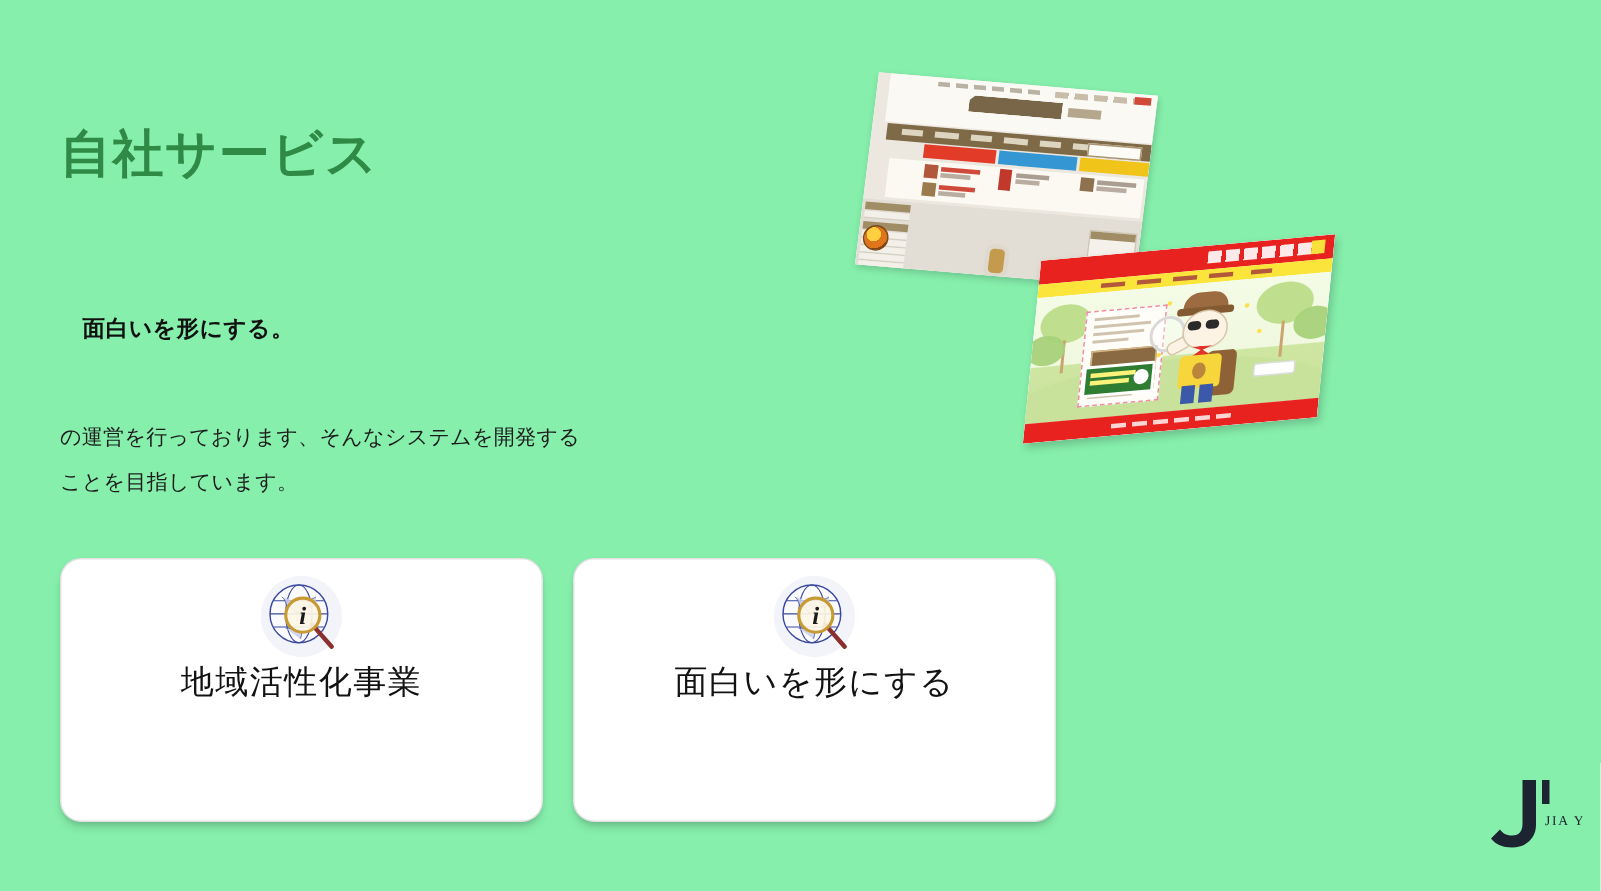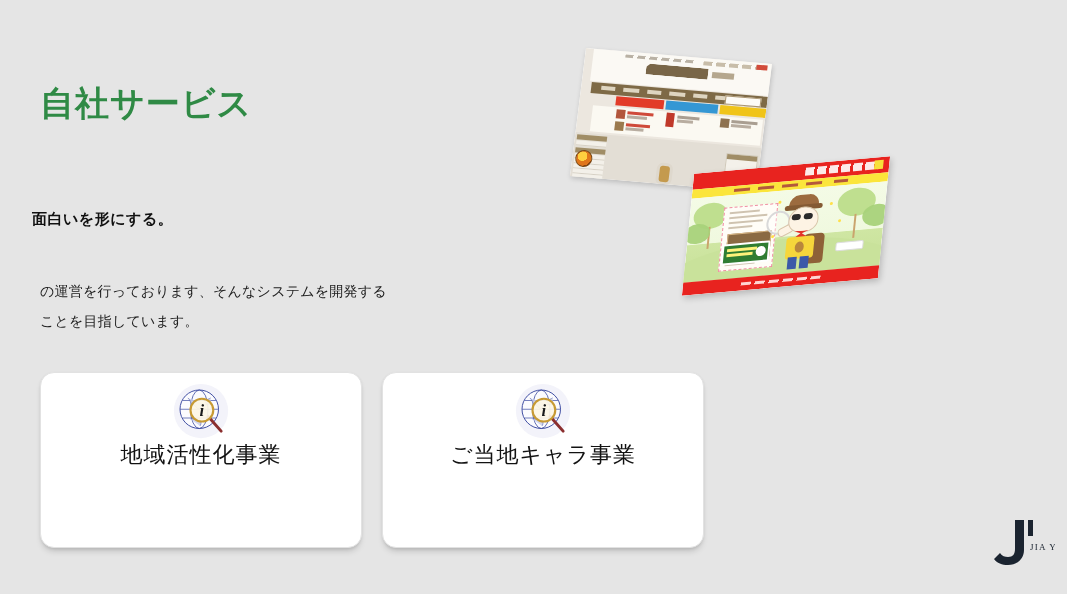--- a/index.html
+++ b/index.html
@@ -14,40 +14,40 @@
     position: relative;
     overflow: hidden;
     font-family: "Liberation Sans", "DejaVu Sans", sans-serif;
     color: #1a1a1a;
     -webkit-font-smoothing: antialiased;
   }
 
   .page {
     position: absolute;
     inset: 0;
-    background: #e5e5e5;
+    background: #86efac;
   }
 
   
   .page-title {
     position: absolute;
     left: 40px;
     top: 60px;
     font-size: 34px;
     font-weight: 700;
     letter-spacing: 1px;
     color: #2f8a45;
     line-height: 1.2;
     white-space: nowrap;
   }
 
   
   .lead-heading {
     position: absolute;
-    left: 32px;
+    left: 55px;
     top: 210px;
     font-size: 15px;
     font-weight: 700;
     color: #111111;
     letter-spacing: 0.5px;
     white-space: nowrap;
   }
   .lead-body {
     position: absolute;
     left: 40px;
@@ -380,21 +380,21 @@
           <ellipse cx="30" cy="30" rx="10" ry="22" fill="none" stroke="#3b4aa0" stroke-width=".9"></ellipse>
           <path d="M8 30h44M11 20h38M11 40h38" fill="none" stroke="#3b4aa0" stroke-width=".8"></path>
           <path d="M17 17c4 3 2 7 6 8s3 5 7 4 5-5 9-4" fill="#c9cfeb" stroke="#3b4aa0" stroke-width=".7" opacity=".85"></path>
           <path d="M20 41c3-1 6 2 9 1s4 4 2 7" fill="#c9cfeb" stroke="#3b4aa0" stroke-width=".7" opacity=".85"></path>
           <path d="M43 17c-2 2-5 1-6 4s3 4 6 3" fill="#c9cfeb" stroke="#3b4aa0" stroke-width=".7" opacity=".85"></path>
           <line x1="40" y1="38" x2="55" y2="55" stroke="#8b2f2f" stroke-width="3.4" stroke-linecap="round"></line>
           <circle cx="33" cy="31" r="13" fill="#fdf6e5" fill-opacity=".92" stroke="#c79a33" stroke-width="2.4"></circle>
           <text x="33" y="38" text-anchor="middle" font-family="'Liberation Serif', serif" font-style="italic" font-weight="700" font-size="19" fill="#1a1a1a">i</text>
         </svg>
       </span>
-      <div class="card-title">ご当地キャラ事業</div>
+      <div class="card-title">面白いを形にする</div>
     </div>
 
   </div>
 
   <div class="brand">
     <svg width="66" height="52" viewBox="0 0 66 52" aria-hidden="true">
       <path d="M26 4 h9 v30 c0 9 -7 15 -16 15 c-6 0 -11 -2 -14 -6 l6 -6 c2 3 5 4 8 4 c5 0 7 -3 7 -8 z" fill="#1b2430"></path>
       <rect x="39" y="4" width="5" height="16" fill="#1b2430"></rect>
       <text x="41" y="34" font-family="'Liberation Serif', serif" font-size="9" letter-spacing="1.2" fill="#1b2430">JIA YI</text>
     </svg>

